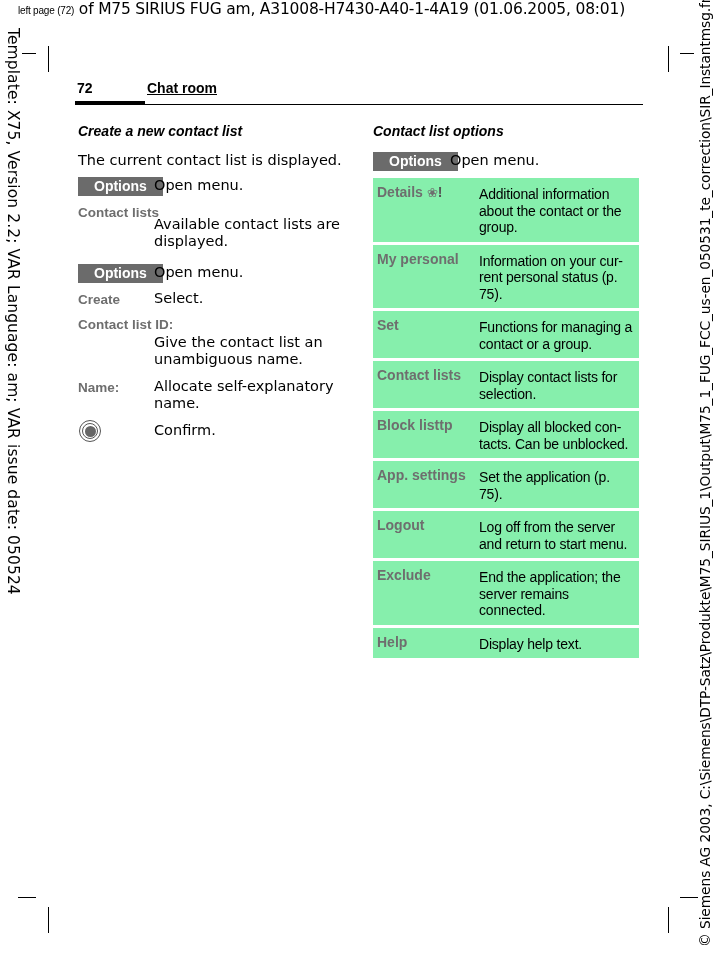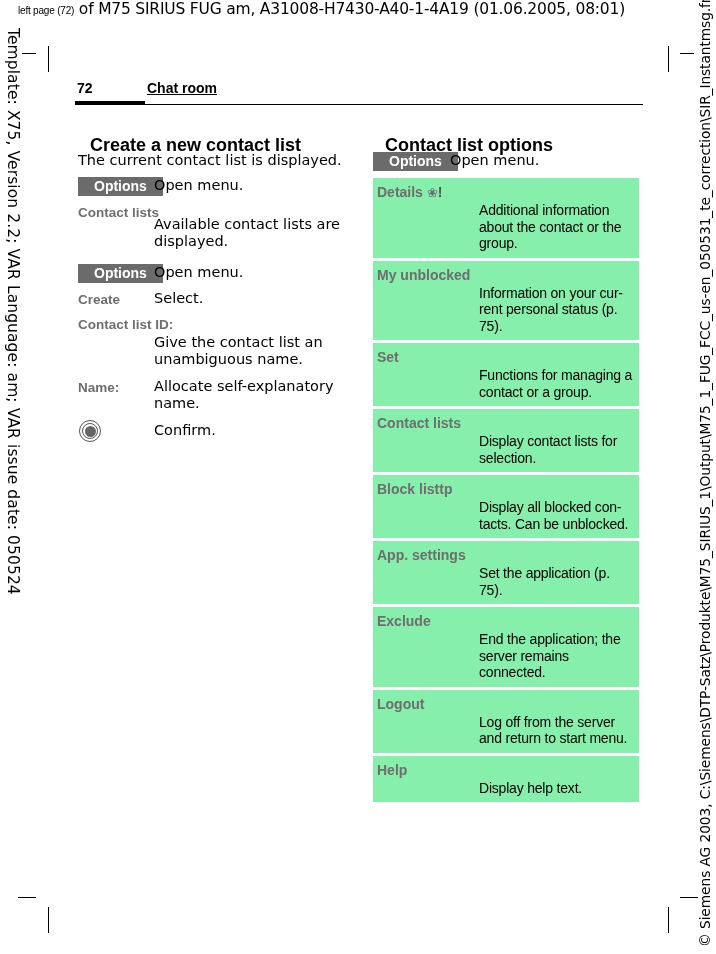--- a/index.html
+++ b/index.html
@@ -6,33 +6,33 @@
   body { width:716px; height:954px; background:#fff; position:relative; overflow:hidden; font-family:"DejaVu Sans", sans-serif; color:#000; }
   .topline { position:absolute; left:18px; top:0; font-family:"DejaVu Sans", sans-serif; font-size:15.5px; white-space:nowrap; letter-spacing:-0.2px; }
   .topline b { font-family:"Liberation Sans", sans-serif; font-weight:normal; font-size:10px; }
   .vert-left { position:absolute; left:4px; top:28px; writing-mode:vertical-rl; font-size:15.5px; white-space:nowrap; letter-spacing:0.1px; }
   .vert-right { position:absolute; left:697px; top:947px; transform-origin:left top; transform:rotate(-90deg); font-size:13.8px; white-space:nowrap; letter-spacing:-0.1px; }
   .mark { position:absolute; background:#000; }
   .hdr-num { position:absolute; left:77px; top:80px; font-family:"Liberation Sans", sans-serif; font-weight:bold; font-size:14px; }
   .hdr-title { position:absolute; left:147px; top:80px; font-family:"Liberation Sans", sans-serif; font-weight:bold; font-size:14px;text-decoration:underline; }
   .hdr-thick { position:absolute; left:75px; top:101px; width:70px; height:4px; background:#000; }
   .hdr-thin { position:absolute; left:75px; top:104px; width:568px; height:1px; background:#000; }
-  h2 { position:absolute; margin:12px; font-family:"Liberation Sans", sans-serif; font-weight:bold; font-size:18px; }
+  h2 { position:absolute; margin:0; font-family:"Liberation Sans", sans-serif; font-weight:bold; font-size:14px;font-style:italic; }
   .body-txt { font-family:"DejaVu Sans", sans-serif; font-size:14.5px; line-height:17px; }
   .row { position:absolute; left:78px; width:270px; }
   .key { position:absolute; left:0; top:0; font-family:"Liberation Sans", sans-serif; font-weight:bold; font-size:13.5px; color:#6e6e6e; white-space:nowrap; }
   .desc { position:absolute; left:76px; top:0; width:200px; }
   .badge { display:inline-block; background:#6b6b6b; color:#fff; font-family:"Liberation Sans", sans-serif; font-weight:bold; font-size:14px; padding:1px 16px; line-height:17px; }
   .confirm { position:absolute; left:0; top:0; width:22px; height:22px; border-radius:50%; border:1.5px solid #555; box-sizing:border-box; display:flex; align-items:center; justify-content:center; }
   .confirm::before { content:""; width:16px; height:16px; border-radius:50%; border:1px solid #555; box-sizing:border-box; position:absolute; }
   .confirm::after { content:""; width:11px; height:11px; border-radius:50%; background:#666; position:absolute; }
   .tbl { position:absolute; left:373px; top:178px; width:266px; }
   .trow { background:#86efac; margin-bottom:3px; position:relative; font-family:"Liberation Sans", sans-serif; font-size:14px; line-height:16.5px; }
   .tkey { position:absolute; left:4px; top:6px; font-weight:bold; color:#6e6e6e; font-size:14px; white-space:nowrap; }
-  .tdesc { margin-left:106px; padding:24px 4px 6px 0; letter-spacing:-0.2px; }
+  .tdesc { margin-left:106px; padding:8px 4px 6px 0; letter-spacing:-0.2px; }
 </style>
 </head>
 <body>
 
 <div class="topline"><b>left page (72)</b><span> of M75 SIRIUS FUG am, A31008-H7430-A40-1-4A19 (01.06.2005, 08:01)</span></div>
 
 <div class="vert-left">Template: X75, Version 2.2; VAR Language: am; VAR issue date: 050524</div>
 <div class="vert-right">© Siemens AG 2003, C:\Siemens\DTP-Satz\Produkte\M75_SIRIUS_1\Output\M75_1_FUG_FCC_us-en_050531_te_correction\SIR_Instantmsg.fm</div>
 
 <div class="mark" style="left:48px;top:46px;width:1px;height:26px;"></div>
@@ -92,44 +92,44 @@
   <span class="badge" style="position:absolute;left:0;top:0;">Options</span>
   <span style="position:absolute;left:77px;top:0;">Open menu.</span>
 </div>
 
 <div class="tbl">
   <div class="trow">
     <span class="tkey"><span>Details</span> <span style="display:inline-block;font-weight:normal;font-family:'DejaVu Sans',sans-serif;font-size:13px;">❀</span><span style="color:#555;">!</span></span>
     <div class="tdesc">Additional information about the contact or the group.</div>
   </div>
   <div class="trow">
-    <span class="tkey">My unblocked</span>
+    <span class="tkey">My personal</span>
     <div class="tdesc">Information on your cur-rent personal status (p. 75).</div>
   </div>
   <div class="trow">
     <span class="tkey">Set</span>
     <div class="tdesc">Functions for managing a contact or a group.</div>
   </div>
   <div class="trow">
     <span class="tkey">Contact lists</span>
     <div class="tdesc">Display contact lists for selection.</div>
   </div>
   <div class="trow">
     <span class="tkey">Block listtp</span>
     <div class="tdesc">Display all blocked con-tacts. Can be unblocked.</div>
   </div>
   <div class="trow">
     <span class="tkey">App. settings</span>
     <div class="tdesc">Set the application (p. 75).</div>
   </div>
   <div class="trow">
+    <span class="tkey">Logout</span>
+    <div class="tdesc">Log off from the server and return to start menu.</div>
+  </div>
+  <div class="trow">
     <span class="tkey">Exclude</span>
     <div class="tdesc">End the application; the server remains connected.</div>
-  </div>
-  <div class="trow">
-    <span class="tkey">Logout</span>
-    <div class="tdesc">Log off from the server and return to start menu.</div>
   </div>
   <div class="trow">
     <span class="tkey">Help</span>
     <div class="tdesc">Display help text.</div>
   </div>
 </div>
 
 </body></html>

